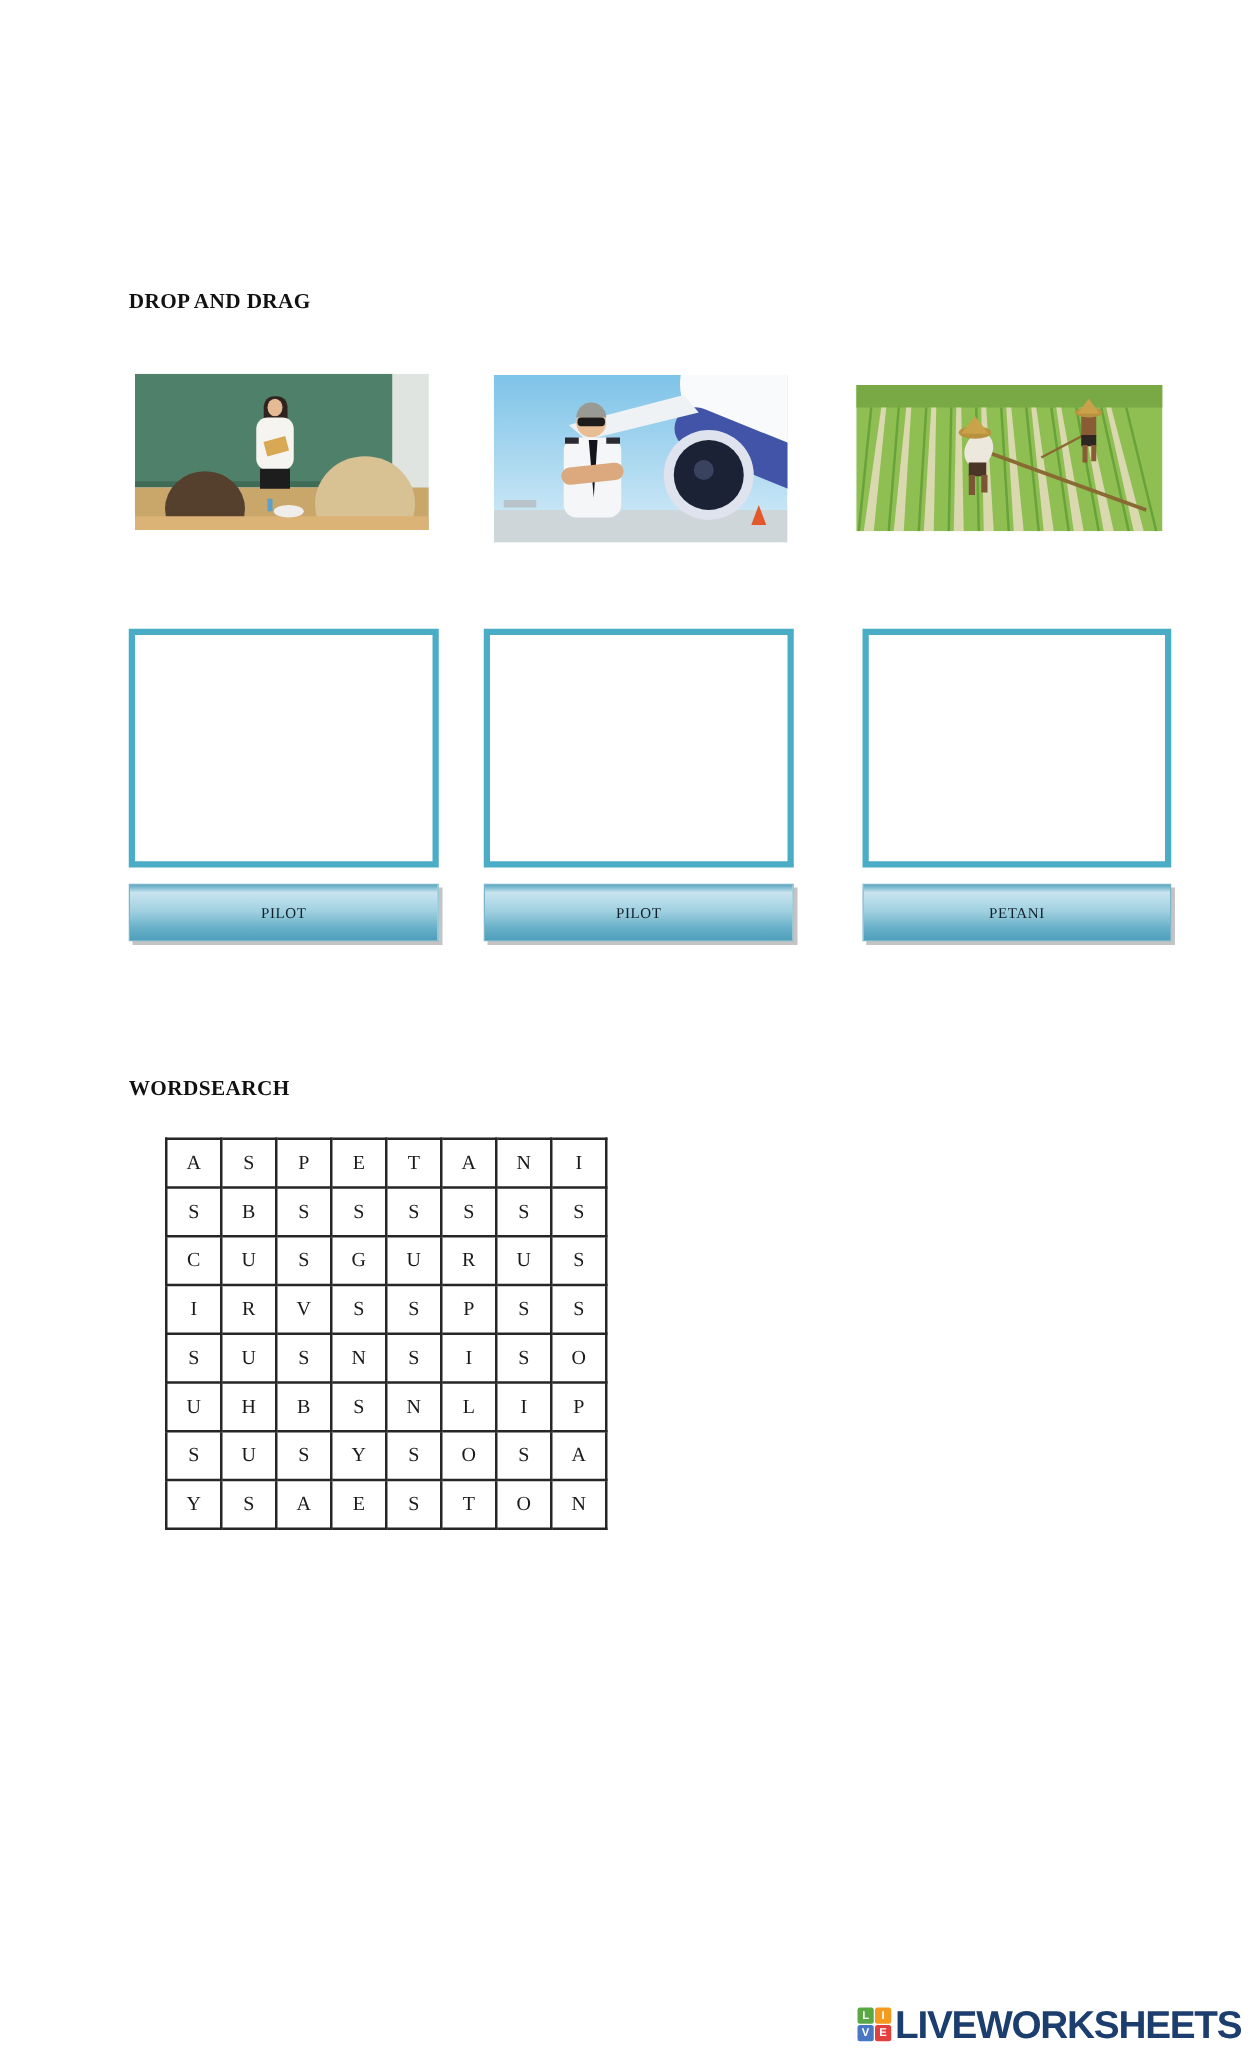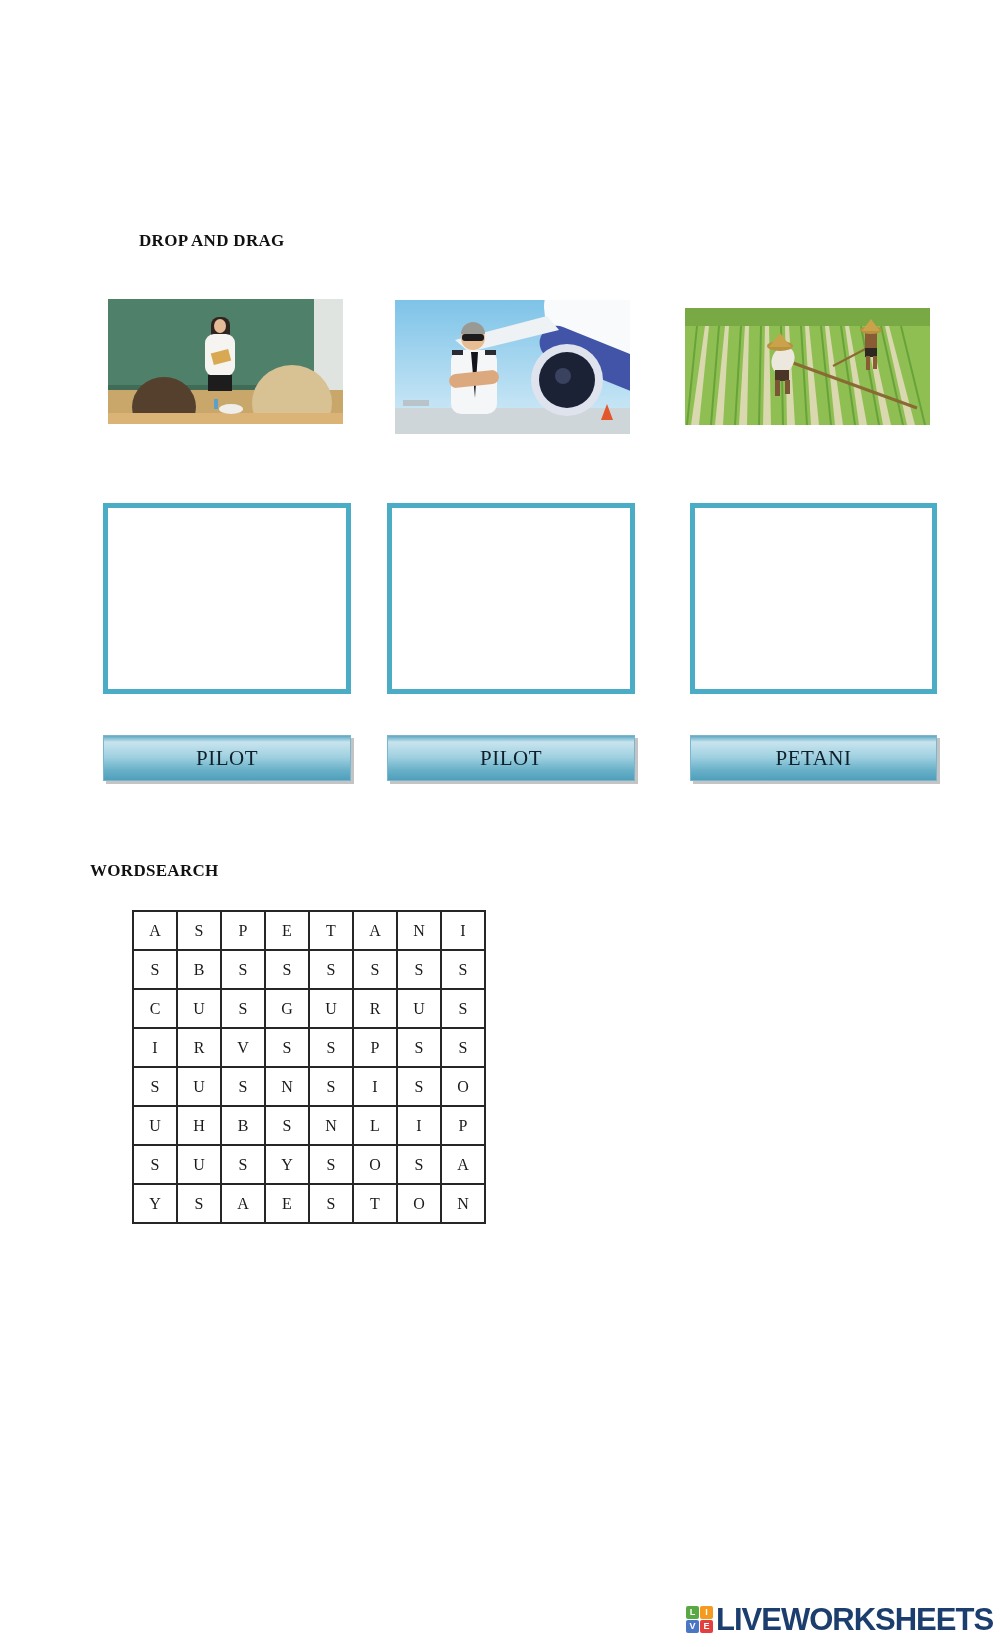--- a/index.html
+++ b/index.html
@@ -16,22 +16,22 @@
   .drop-box{
     position:absolute;top:503px;height:191px;background:#ffffff;
     border:5px solid #4bacc6;box-sizing:border-box;
   }
   .drag-btn{
     position:absolute;top:707px;height:46px;box-sizing:border-box;
     border:1px solid #7ab6cc;
     background:linear-gradient(180deg,#5fa9c3 0%,#c8e4ef 14%,#9fd0e0 48%,#68b0c8 78%,#4f9fbc 100%);
     box-shadow:3px 3px 0 rgba(148,148,148,.55);
     display:flex;align-items:center;justify-content:center;
-    font-family:"Liberation Serif",serif;font-size:21px;color:#10202b;letter-spacing:.5px;
-    cursor:pointer;user-select:none;margin-top:28px;
+    font-family:"Liberation Serif",serif;font-size:12px;color:#10202b;letter-spacing:.5px;
+    cursor:pointer;user-select:none;
   }
   .ws-table{
     position:absolute;left:132px;top:910px;border-collapse:collapse;table-layout:fixed;
   }
   .ws-table td{
     width:40px;height:35px;border:2px solid #262626;text-align:center;vertical-align:middle;
     font-family:"Liberation Serif",serif;font-size:16px;color:#1a1a1a;background:#fff;cursor:pointer;
   }
   .footer-logo{
     position:absolute;left:686px;top:1602px;display:flex;align-items:center;gap:3px;
@@ -46,21 +46,21 @@
     color:#fff;font-family:"Liberation Sans",sans-serif;font-weight:bold;font-size:9px;line-height:1;
   }
   .logo-text{
     font-family:"Liberation Sans",sans-serif;font-weight:bold;font-size:31px;
     color:#1c3e6e;letter-spacing:-1px;white-space:nowrap;
   }
 </style>
 </head>
 <body>
 
-<div class="section-heading" style="left:103px;top:231px;margin-left:36px;">DROP AND DRAG</div>
+<div class="section-heading" style="left:103px;top:231px;">DROP AND DRAG</div>
 
 <div class="photo" style="left:108px;top:299px;width:235px;height:125px;">
   <svg viewBox="0 0 235 125" preserveAspectRatio="none">
     <rect width="235" height="125" fill="#e9ece8"></rect>
     <rect x="0" y="0" width="206" height="90" fill="#4f8069"></rect>
     <rect x="206" y="0" width="29" height="125" fill="#dfe4e0"></rect>
     <rect x="0" y="86" width="206" height="5" fill="#3f6b57"></rect>
     <rect x="0" y="91" width="235" height="34" fill="#c9a76b"></rect>
     <rect x="103" y="18" width="19" height="30" rx="8" fill="#2f2420"></rect>
     <ellipse cx="112" cy="27" rx="6" ry="7" fill="#e5bb96"></ellipse>
@@ -151,21 +151,21 @@
 </div>
 
 <div class="drop-box" style="left:103px;width:248px;"></div>
 <div class="drop-box" style="left:387px;width:248px;"></div>
 <div class="drop-box" style="left:690px;width:247px;"></div>
 
 <div class="drag-btn" style="left:103px;width:248px;">PILOT</div>
 <div class="drag-btn" style="left:387px;width:248px;">PILOT</div>
 <div class="drag-btn" style="left:690px;width:247px;">PETANI</div>
 
-<div class="section-heading" style="left:90px;top:861px;">WORDSEARCH</div>
+<div class="section-heading" style="left:103px;top:861px;">WORDSEARCH</div>
 
 <table class="ws-table">
   <tbody>
       <tr>
         <td>A</td>
         <td>S</td>
         <td>P</td>
         <td>E</td>
         <td>T</td>
         <td>A</td>

